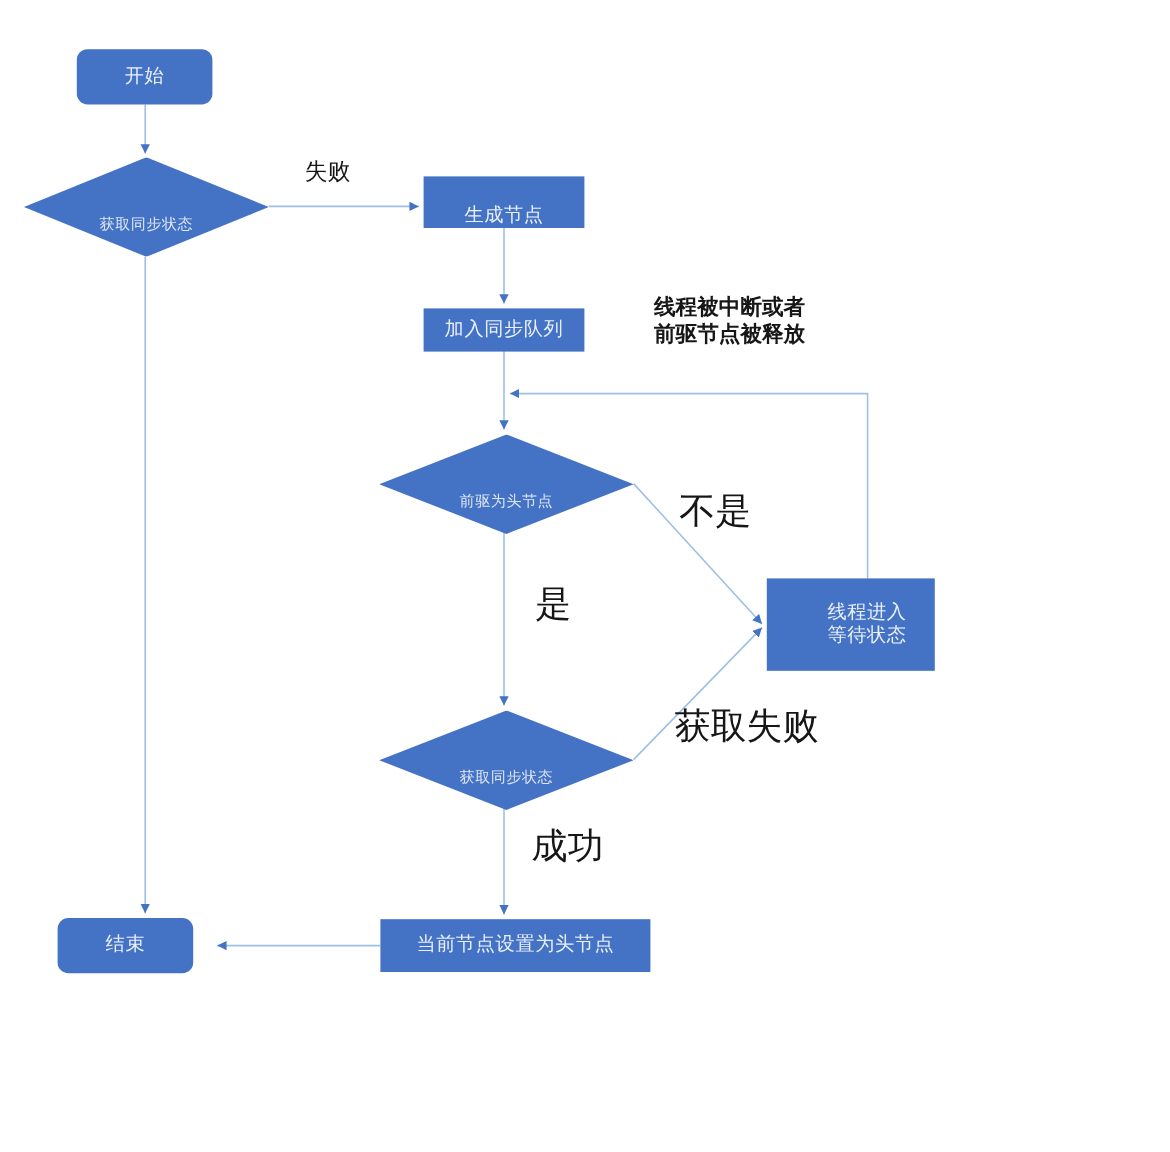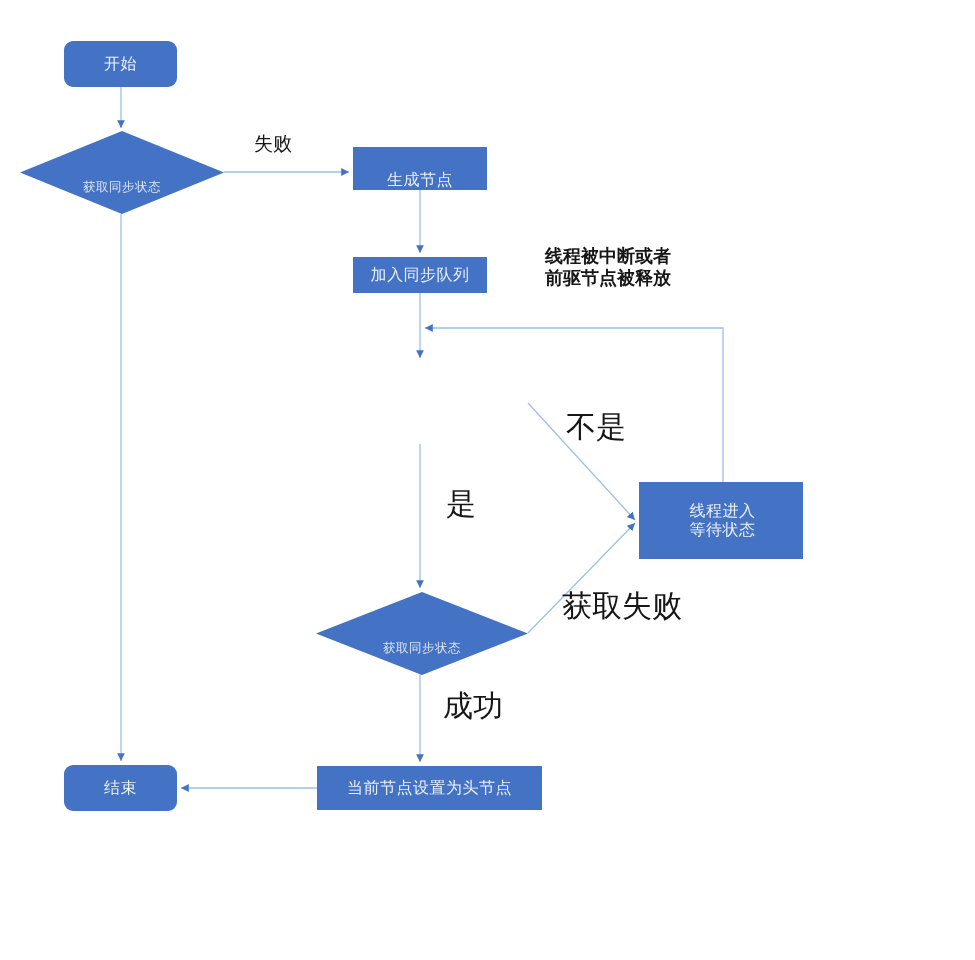--- a/index.html
+++ b/index.html
@@ -9,21 +9,20 @@
   }
   body {
     font-family: "Liberation Sans", "DejaVu Sans", sans-serif;
   }
   #canvas {
     position: relative;
     width: 779px;
     height: 960px;
     background: #ffffff;
     overflow: hidden;
-    padding-left: 24px;
   }
   #wires {
     position: absolute;
     left: 0;
     top: 0;
     width: 975px;
     height: 960px;
     pointer-events: none;
   }
   .node {
@@ -125,36 +124,40 @@
   </div>
 
   <div class="node process" style="left:353px; top:147px; width:134px; height:43px;align-items:flex-end;">
     <span>生成节点</span>
   </div>
 
   <div class="node process" style="left:353px; top:257px; width:134px; height:36px;">
     <span>加入同步队列</span>
   </div>
 
+  <div class="node decision" style="left:316px; top:362px; width:212px; height:83px;">
+    <span class="dshape"></span>
+    <span class="dtext" style="margin-top:29px;">前驱为头节点</span>
+  </div>
 
   <div class="node process" style="left:639px; top:482px; width:167px; height:77px;">
     <span>线程进入
 等待状态</span>
   </div>
 
   <div class="node decision" style="left:316px; top:592px; width:212px; height:83px;">
     <span class="dshape"></span>
     <span class="dtext" style="margin-top:29px;">获取同步状态</span>
   </div>
 
   <div class="node process" style="left:317px; top:766px; width:225px; height:44px;">
     <span>当前节点设置为头节点</span>
   </div>
 
-  <div class="node terminator" style="left:64px; top:765px; width:113px; height:46px;">
+  <div class="node terminator" style="left:48px; top:765px; width:113px; height:46px;">
     <span>结束</span>
   </div>
 
   <div class="edge-label lbl-mid" style="left:254px; top:132px;">失败</div>
 
   <div class="edge-label lbl-small" style="left:545px; top:246px;">线程被中断或者
 前驱节点被释放</div>
 
   <div class="edge-label lbl-big" style="left:566px; top:409px;text-align:right;">不是</div>
 

